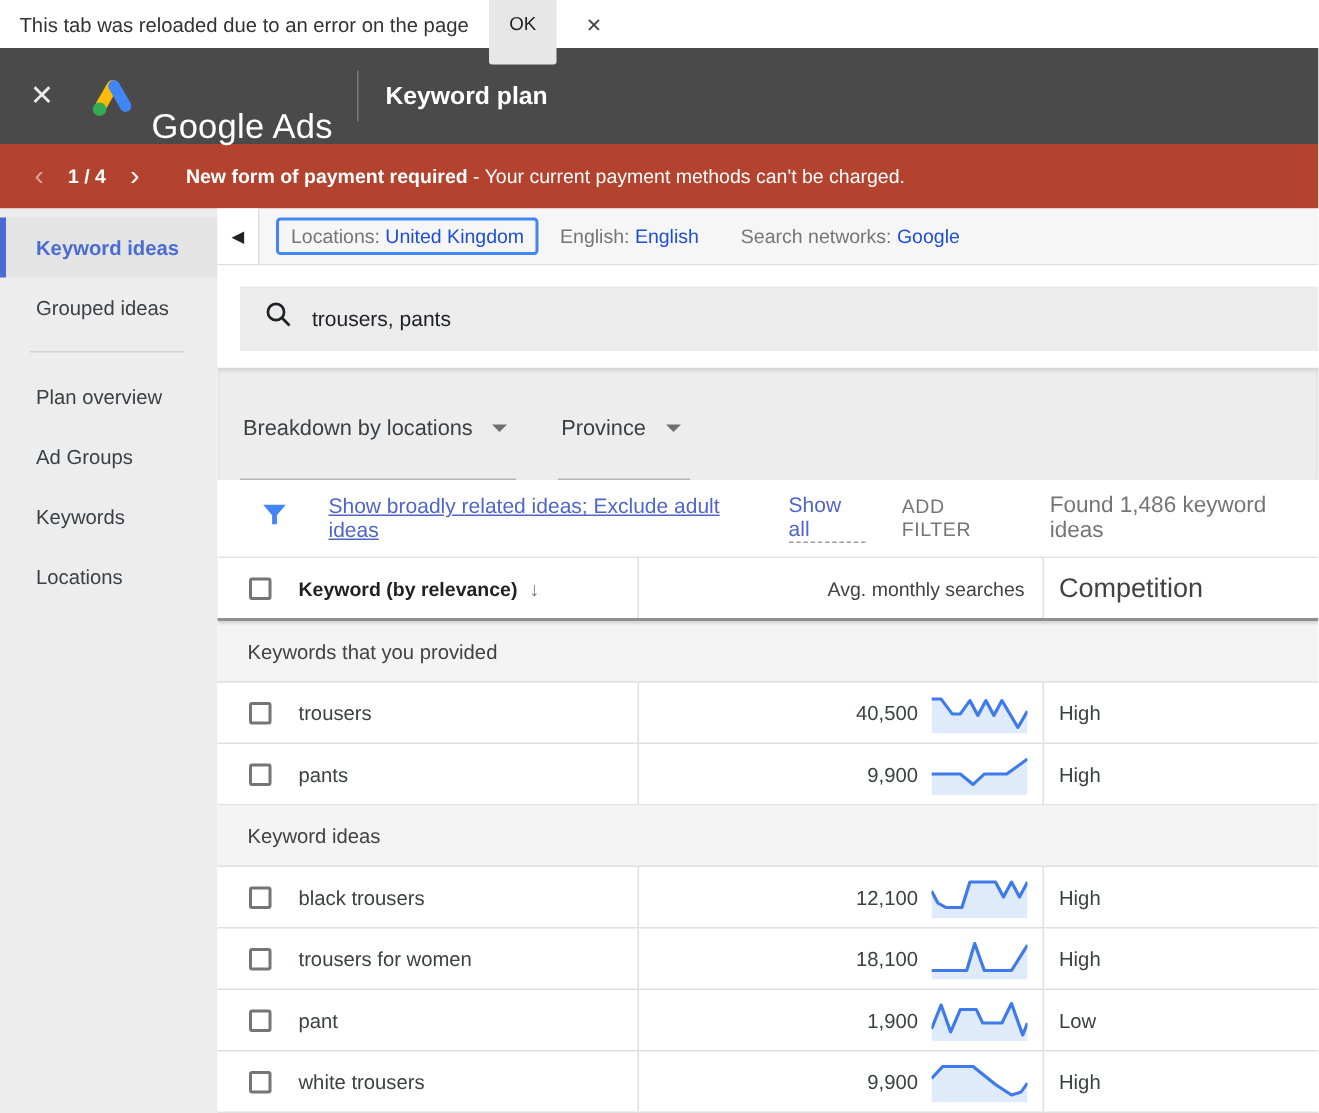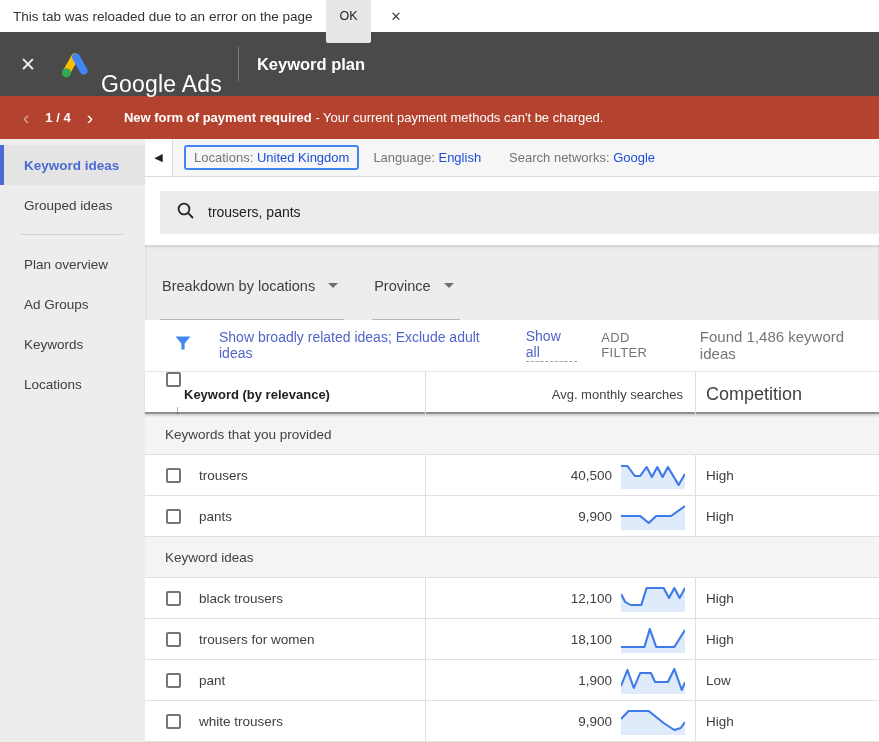--- a/index.html
+++ b/index.html
@@ -62,32 +62,32 @@
   .breakdown { height:78px; background:#ededed; box-shadow:inset 0 2px 3px rgba(0,0,0,.12);
     padding:20px 0 0 15px; display:flex; }
   .dropdown { display:inline-flex; align-items:center; gap:13px; border-bottom:1px solid #b7b7b7;
     padding:0 6px 12px 2px; margin-right:28px; cursor:pointer; }
   .dropdown .dd-label { font-size:14.5px; color:#3c4043; }
   .dd-arrow { width:0; height:0; border-left:5px solid transparent; border-right:5px solid transparent;
     border-top:5px solid #6f6f6f; }
 
   
   .filter-row { height:54px; background:#fff; display:flex; align-items:center; padding-left:30px; }
-  .filter-links { color:#5065c9; font-size:14px; margin-left:28px; cursor:pointer; }
+  .filter-links { color:#5065c9; font-size:14px; margin-left:28px; cursor:pointer;text-decoration:underline; }
   .view-all { color:#5065c9; font-size:14px; margin-left:17px; border-bottom:1px dashed #9e9e9e;
     padding-bottom:1px; cursor:pointer; }
   .add-filter { color:#757575; font-size:13px; letter-spacing:.4px; margin-left:24px; cursor:pointer; }
   .found-count { color:#757575; font-size:15px; margin-left:22px; }
 
   
   .kw-table { background:#fff; }
   .t-row { display:grid; grid-template-columns:280px 270px 1fr; align-items:center; height:41px; }
   .t-head { height:43px; border-top:1px solid #e4e4e4; border-bottom:2px solid #8f8f8f;
     box-shadow:0 2px 2px rgba(0,0,0,.14); position:relative; z-index:2; }
-  .t-head .c1 { display:flex; padding-left:21px;flex-direction:column; }
+  .t-head .c1 { display:flex; align-items:center; padding-left:21px; }
   .head-label { font-size:13px; font-weight:bold; color:#212121; margin-left:18px; }
   .sort-arrow { color:#757575; font-size:13px; margin-left:8px; }
   .t-head .c2 { font-size:13px; color:#424242; text-align:right; padding-right:12px; }
   .t-head .c3 { font-size:18px; color:#424242; padding-left:10px; }
   .c2, .c3 { border-left:1px solid #e0e0e0; height:100%; display:flex; align-items:center; }
   .t-head .c2 { justify-content:flex-end;padding-left:44px; }
   .group-row { height:41px; background:#f4f4f4; display:flex; align-items:center;
     padding-left:20px; font-size:13.5px; color:#424242; border-bottom:1px solid #e0e0e0; }
   .data-row { border-bottom:1px solid #e0e0e0; }
   .data-row .c1 { display:flex; align-items:center; padding-left:21px; height:100%; }
@@ -143,21 +143,21 @@
 
   <div class="main">
 
     <div class="settings-bar">
       <span class="collapse-btn">◀</span>
       <span class="setting locations-chip">
         <span>Locations:</span>
         <span class="val">United Kingdom</span>
       </span>
       <span class="setting plain">
-        <span>Language:</span>
+        <span>English:</span>
         <span class="val">English</span>
       </span>
       <span class="setting plain networks">
         <span>Search networks:</span>
         <span class="val">Google</span>
       </span>
     </div>
 
     <div class="search-area">
       <div class="search-box">

